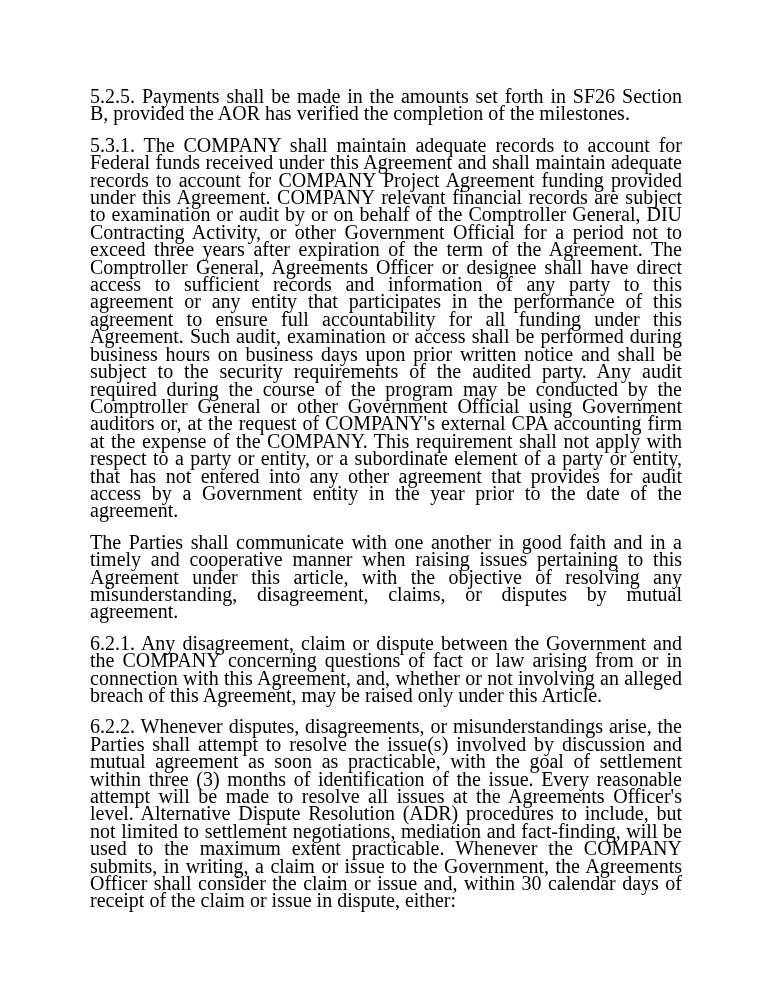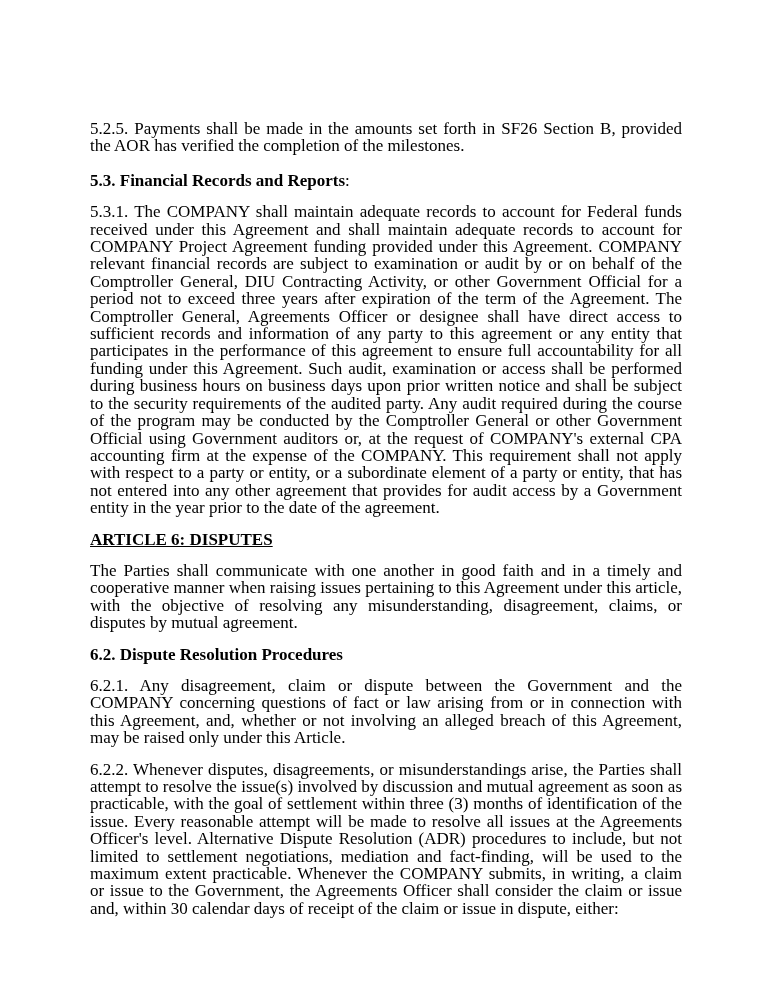--- a/index.html
+++ b/index.html
@@ -14,23 +14,22 @@
     background: #ffffff;
     overflow: hidden;
     font-family: "Liberation Serif", "DejaVu Serif", serif;
     color: #000000;
   }
   .content {
     position: absolute;
     top: 88px;
     left: 90px;
     width: 592px;
-    font-size: 17px;
+    font-size: 20px;
     line-height: 17.4px;
-    margin-top: 32px;
   }
   .para {
     margin: 0 0 14px 0;
     text-align: justify;
   }
   .heading {
     margin: 0 0 14px 0;
     font-weight: bold;
     text-align: left;
   }
@@ -51,30 +50,27 @@
 </style>
 </head>
 <body>
 
 <div class="page">
   <div class="content">
 
     <p class="para">5.2.5. Payments shall be made in the amounts set forth in SF26 Section B, provided the AOR has verified the completion of the milestones.</p>
 
 
-    <p class="heading heading-extra-space"><span>5.3. Financial Records and Reports</span><span class="colon">:</span></p>
 
     <p class="para">5.3.1. The COMPANY shall maintain adequate records to account for Federal funds received under this Agreement and shall maintain adequate records to account for COMPANY Project Agreement funding provided under this Agreement. COMPANY relevant financial records are subject to examination or audit by or on behalf of the Comptroller General, DIU Contracting Activity, or other Government Official for a period not to exceed three years after expiration of the term of the Agreement. The Comptroller General, Agreements Officer or designee shall have direct access to sufficient records and information of any party to this agreement or any entity that participates in the performance of this agreement to ensure full accountability for all funding under this Agreement. Such audit, examination or access shall be performed during business hours on business days upon prior written notice and shall be subject to the security requirements of the audited party. Any audit required during the course of the program may be conducted by the Comptroller General or other Government Official using Government auditors or, at the request of COMPANY's external CPA accounting firm at the expense of the COMPANY. This requirement shall not apply with respect to a party or entity, or a subordinate element of a party or entity, that has not entered into any other agreement that provides for audit access by a Government entity in the year prior to the date of the agreement.</p>
 
 
-    <p class="article-heading"><span>ARTICLE 6: DISPUTES</span></p>
 
 
     <p class="para">The Parties shall communicate with one another in good faith and in a timely and cooperative manner when raising issues pertaining to this Agreement under this article, with the objective of resolving any misunderstanding, disagreement, claims, or disputes by mutual agreement.</p>
 
-    <p class="heading">6.2. Dispute Resolution Procedures</p>
 
     <p class="para">6.2.1. Any disagreement, claim or dispute between the Government and the COMPANY concerning questions of fact or law arising from or in connection with this Agreement, and, whether or not involving an alleged breach of this Agreement, may be raised only under this Article.</p>
 
     <p class="para">6.2.2. Whenever disputes, disagreements, or misunderstandings arise, the Parties shall attempt to resolve the issue(s) involved by discussion and mutual agreement as soon as practicable, with the goal of settlement within three (3) months of identification of the issue. Every reasonable attempt will be made to resolve all issues at the Agreements Officer's level. Alternative Dispute Resolution (ADR) procedures to include, but not limited to settlement negotiations, mediation and fact-finding, will be used to the maximum extent practicable. Whenever the COMPANY submits, in writing, a claim or issue to the Government, the Agreements Officer shall consider the claim or issue and, within 30 calendar days of receipt of the claim or issue in dispute, either:</p>
 
   </div>
 </div>
 
 </body></html>

